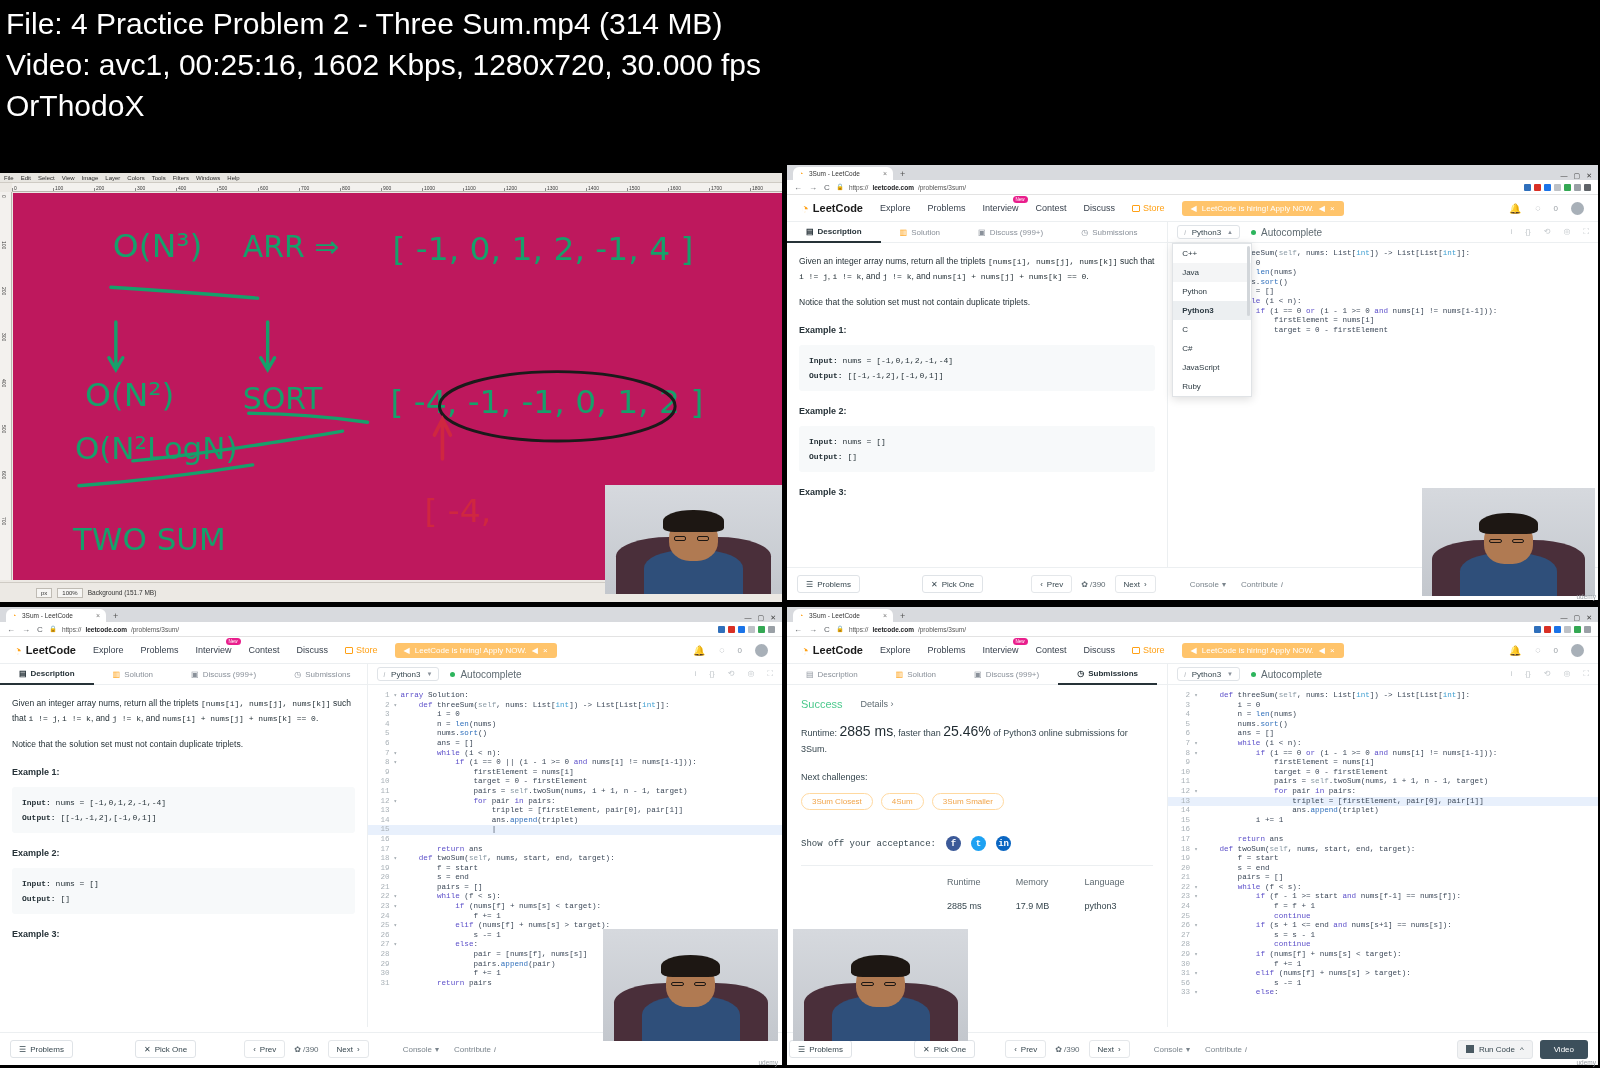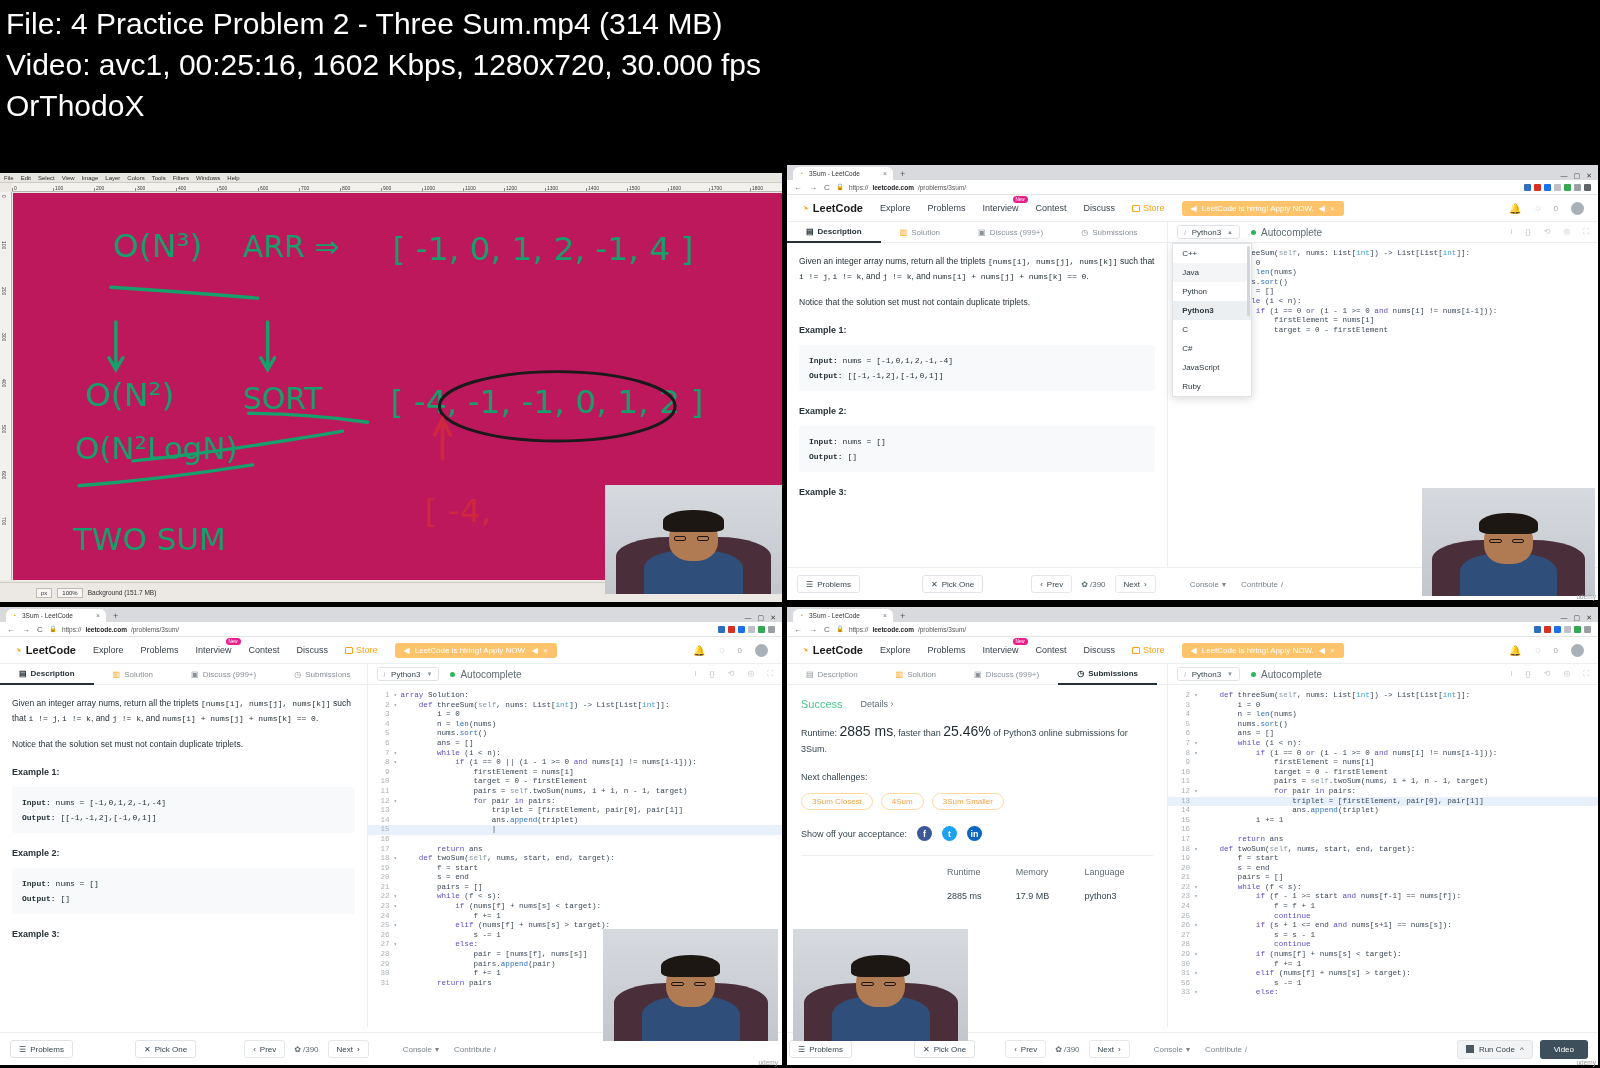--- a/index.html
+++ b/index.html
@@ -142,24 +142,24 @@
   .submitbtn { background:#3c4f5b; color:#fff; border-radius:3px; height:19px; display:flex;
     align-items:center; padding:0 14px; font-size:8px; margin-left:7px; }
 
   
   .res { padding:13px 14px; }
   .res .row1 { display:flex; align-items:center; gap:18px; margin-bottom:13px; }
   .succ { color:#4bc98c; font-size:11px; }
   .det { color:#5f6b72; font-size:9px; }
   .res p { font-size:9px; color:#37474f; line-height:16px; margin-bottom:12px; }
   .res p .big { font-size:14px; color:#1f2a30; }
-  .chips { display:flex; gap:8px; margin:8px 0 16px; }
+  .chips { display:flex; gap:8px; margin:8px 0 26px; }
   .chip { border:1px solid #ffd9a0; color:#f0a44a; border-radius:10px; font-size:8px;
     padding:3px 10px; }
-  .share { display:flex; align-items:center; gap:10px; font-size:9px; color:#37474f; }
+  .share { display:flex; align-items:center; gap:10px; font-size:9px; color:#37474f;font-family:Liberation Mono, monospace; }
   .sc { width:15px; height:15px; border-radius:50%; color:#fff; font-size:9px;
     display:flex; align-items:center; justify-content:center; font-weight:700; }
   .restable { margin-top:14px; border-top:1px solid #eceff1; display:flex; }
   .rt-col { padding:11px 0 0 0; font-size:9px; color:#37474f; }
   .rt-h { color:#5f6b72; font-size:9px; padding-bottom:14px; }
 
   
   .cam { position:absolute; background:#c9ccd2; overflow:hidden; }
   .cam .bg { position:absolute; inset:0; background:linear-gradient(180deg,#d6d9de 0%,#c3c7cd 100%); }
   .cam .chair { position:absolute; left:6%; bottom:0; width:88%; height:52%;

